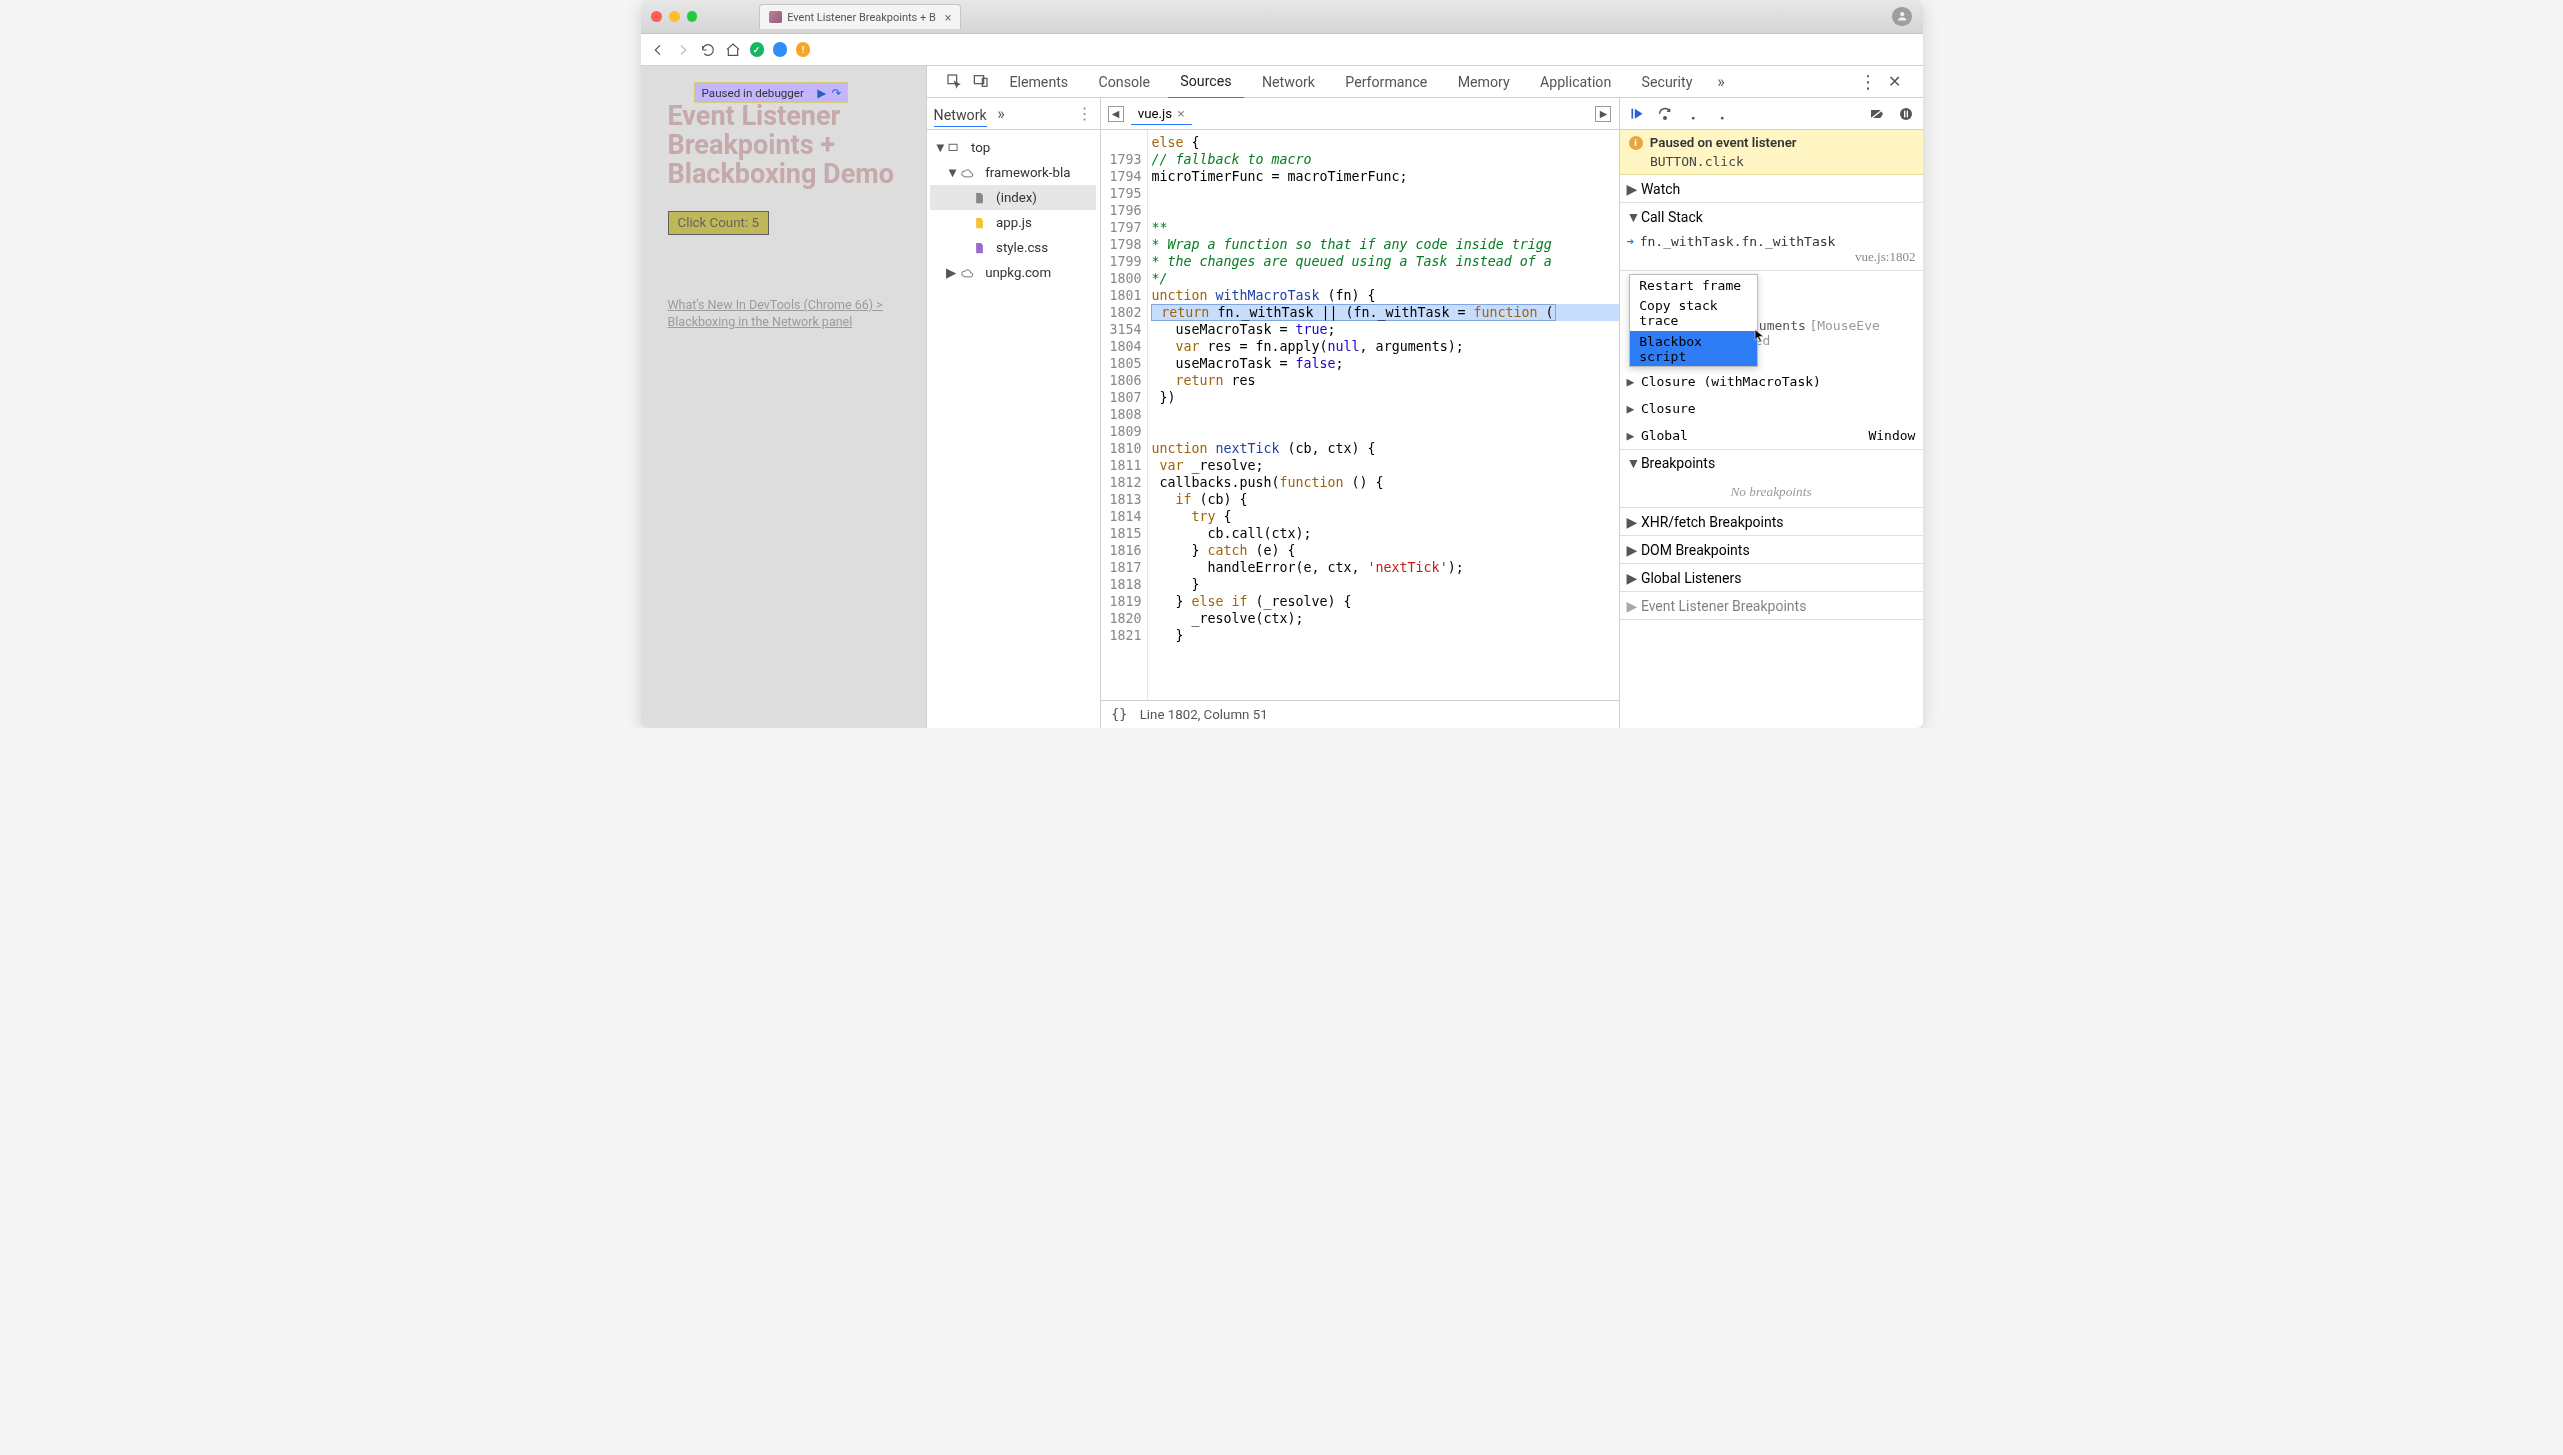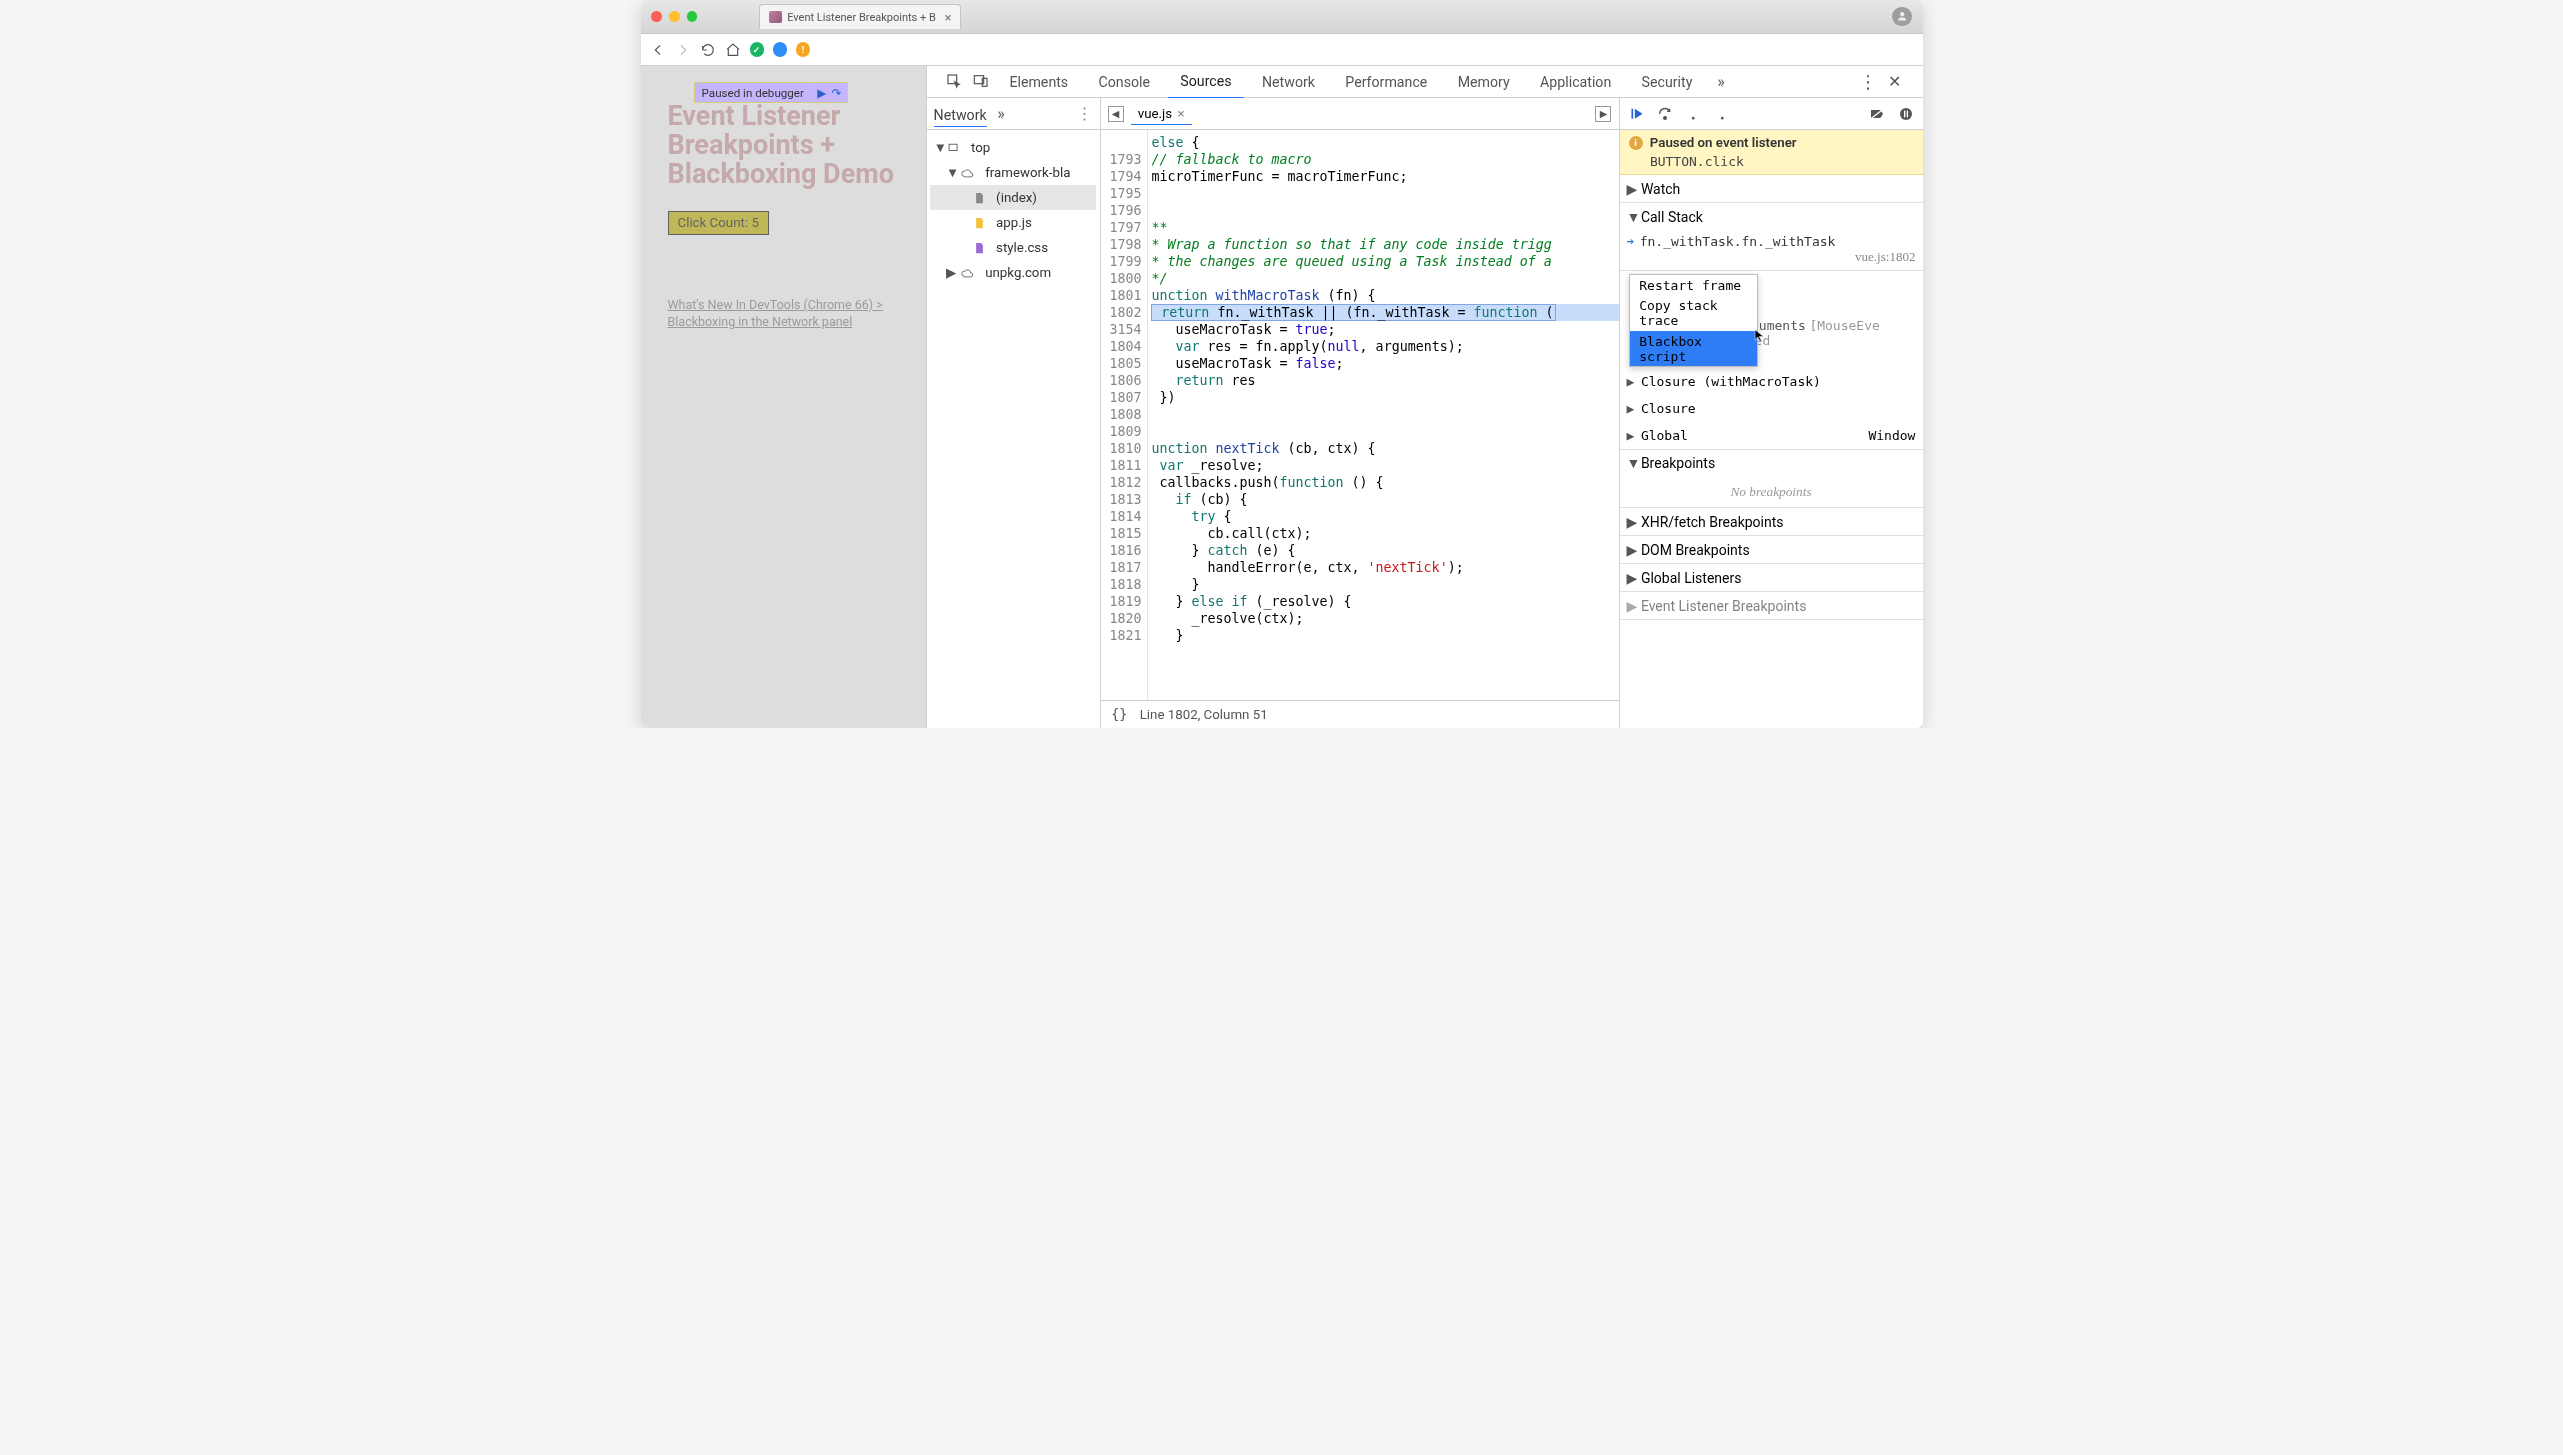--- a/index.html
+++ b/index.html
@@ -67,21 +67,21 @@
   .tree .sel{background:#e6e6e6;}
   
   .editor{flex:1;display:flex;flex-direction:column;border-right:0.9px solid #cfcfcf;min-width:0;}
   .editor-head{height:32px;display:flex;align-items:center;padding:0 7.1px;border-bottom:0.9px solid #cfcfcf;gap:7.1px;}
   .editor-head .backbtn{width:16px;height:16px;border:0.9px solid #999;display:flex;align-items:center;justify-content:center;font-size:9.8px;color:#555;}
   .editor-head .filetab{display:flex;align-items:center;height:23px;padding:0 7.1px;border-bottom:1.8px solid #2879ff;gap:5.3px;font-size:13.3px;}
   .editor-head .run{margin-left:auto;border:0.9px solid #999;width:16px;height:16px;display:flex;align-items:center;justify-content:center;color:#555;font-size:9.8px;}
   .code{flex:1;overflow:hidden;font-family:Menlo,monospace;font-size:13.3px;line-height:17px;display:flex;}
   .gutter{background:#fff;padding:3.6px 5.3px 3.6px 9px;text-align:right;color:#888;border-right:0.9px solid #e5e5e5;}
   .codelines{padding:3.6px 0 3.6px 3.6px;white-space:pre;overflow:hidden;flex:1;}
-  .kw{color:#0f766e;}
+  .kw{color:#a16207;}
   .comment{color:#007e1f;font-style:italic;}
   .fn{color:#2140a7;}
   .str{color:#c41a16;}
   .num{color:#1c00cf;}
   .line-hl{background:#c8ddfb;display:inline-block;width:100%;}
   .line-hl .box{border:0.9px solid #7fa5e5;padding:0 0.9px;}
   .editor-foot{height:28.5px;border-top:0.9px solid #cfcfcf;display:flex;align-items:center;padding:0 10.7px;gap:12.5px;font-size:13.3px;color:#555;}
   .editor-foot .braces{font-family:Menlo,monospace;}
   
   .dbg{width:303px;display:flex;flex-direction:column;}

